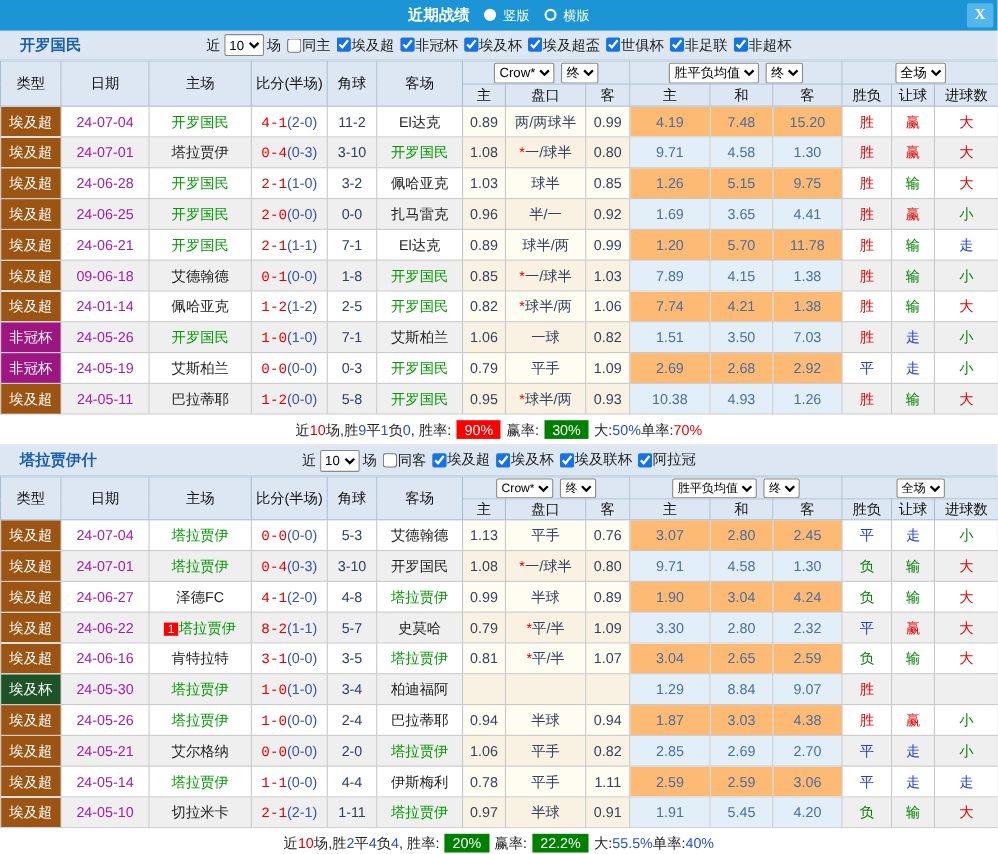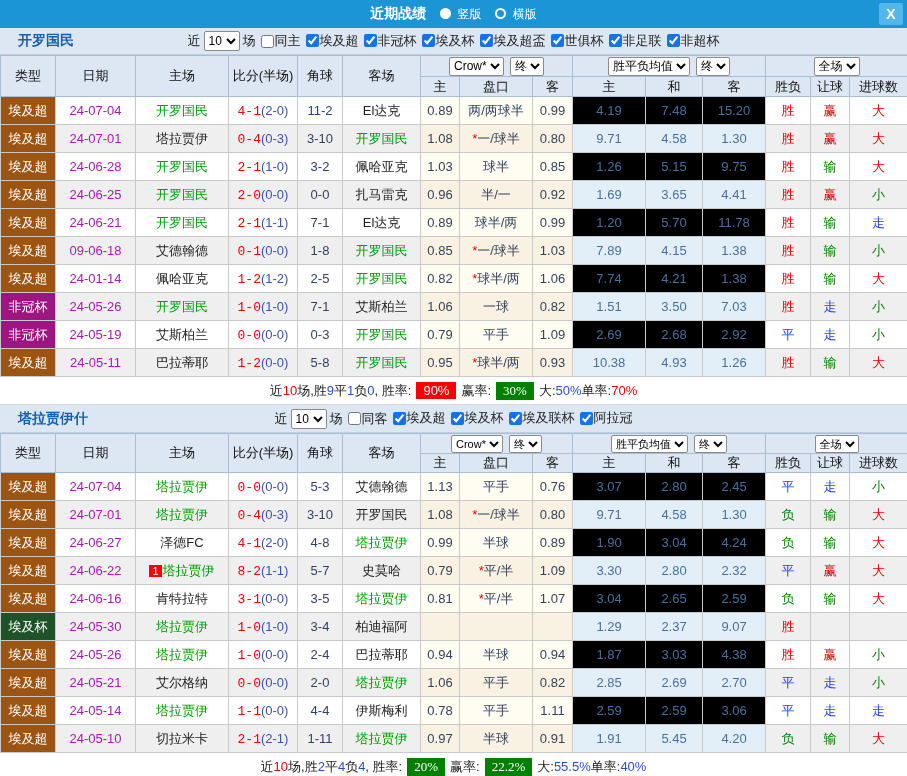--- a/index.html
+++ b/index.html
@@ -1,21 +1,21 @@
 <!DOCTYPE html>
 <html><head>
 <meta charset="utf-8">
 <style>
   * { margin:0; padding:0; box-sizing:border-box; }
   html,body { width:907px; height:776px; overflow:hidden; }
   body { font-family:"Liberation Sans","DejaVu Sans",sans-serif; font-size:13px; background:#fff; color:#222; }
   #app { width:907px; height:776px; overflow:hidden; }
 
   
-  .titlebar { height:28px; background:#1b95d6; position:relative; display:flex; align-items:center; justify-content:center; color:#fff; }
+  .titlebar { height:28px; background:#1b95d6; position:relative; display:flex; align-items:center; justify-content:center; color:#fff;font-family:Liberation Serif, serif; }
   .title { font-weight:bold; font-size:14px; }
   .radio { display:inline-block; width:11px; height:11px; border:2px solid #fff; border-radius:50%; margin:0 3px 0 10px; vertical-align:-1px; background:transparent; cursor:pointer; }
   .radio.sel { background:#fff; }
   .rlabel { font-size:12px; cursor:pointer; }
   .close-btn { position:absolute; right:4px; top:3px; width:24px; height:22px; background:#53b7ec; color:#fff; font-weight:bold; font-size:14px; text-align:center; line-height:22px; border-radius:2px; cursor:pointer; }
 
   
   .filter-row { background:#dce7f3; display:flex; align-items:center; justify-content:center; position:relative; border-bottom:1px solid #bfd0e0; }
   .fr1 { height:27px; }
   .fr2 { height:28px; }
@@ -33,21 +33,21 @@
   table.stats.compact .h1 th { height:20px; }
   table.stats.compact .h2 th { height:16px; }
   th.grp select, .count-select { border:1px solid #8a8a8a; background:#fff; border-radius:2px; }
   th.grp select { height:19px; font-size:12px; margin:0 3px; }
   table.stats.compact th.grp select { height:18px; font-size:11px; }
   table.stats td { border:1px solid #c9c9c9; text-align:center; height:28px; font-size:13px; overflow:hidden; white-space:nowrap; padding:0 1px; }
   tbody tr:nth-child(even) td.c-plain { background:#efefef; }
   td.c-plain { background:#fff; }
   td.c-odds { background:#fffcf2; color:#33435e; }
   tbody tr:nth-child(even) td.c-odds { background:#f9f1e2; }
-  td.c-wdl { background:#000000; color:#4a6f9f; }
+  td.c-wdl { background:#fdba74; color:#4a6f9f; }
   tbody tr:nth-child(even) td.c-wdl { background:#e2eff9; }
   td.c-type { color:#fff; }
   .lg-super { background:#9c5413 !important; }
   .lg-purple { background:#9c1580 !important; }
   .lg-green { background:#1d5326 !important; }
   .c-date { color:#a21caf; }
   .ft { color:#e80000;font-family:Liberation Mono, monospace; }
   .ht { color:#3853ae; }
   .c-corner { color:#2f4168; }
   .team-green { color:#009900; }
@@ -56,21 +56,21 @@
   .t-r { color:#e60000; }
   .t-g { color:#008000; }
   .t-b { color:#1f3edb; }
 
   
   .summary { height:28px; display:flex; align-items:center; justify-content:center; background:#fff; font-size:13px; border-bottom:1px solid #d7d7d7; }
   .s-k { color:#222; }
   .s-r { color:#e60000; }
   .s-b { color:#2750c8; }
   .s-badge-red { background:#ff0000; color:#fff; padding:1px 7px; margin:0 5px; }
-  .s-badge-green { background:#008000; color:#fff; padding:1px 7px; margin:0 5px;font-family:Liberation Serif, serif; }
+  .s-badge-green { background:#008000; color:#fff; padding:1px 7px; margin:0 5px; }
 </style>
 </head>
 <body>
 
 <div id="app">
 
   <div class="titlebar">
     <div class="title-group">
       <span class="title">近期战绩</span>
       <span class="radio sel"></span>
@@ -521,21 +521,21 @@
           <td class="c-type lg-green">埃及杯</td>
           <td class="c-plain c-date">24-05-30</td>
           <td class="c-plain"><span class="team-green">塔拉贾伊</span></td>
           <td class="c-plain"><span class="ft">1-0</span><span class="ht">(1-0)</span></td>
           <td class="c-plain c-corner">3-4</td>
           <td class="c-plain"><span class="">柏迪福阿</span></td>
           <td class="c-odds"></td>
           <td class="c-odds"></td>
           <td class="c-odds"></td>
           <td class="c-wdl">1.29</td>
-          <td class="c-wdl">2.37</td>
+          <td class="c-wdl">8.84</td>
           <td class="c-wdl">9.07</td>
           <td class="c-plain"><span class="t-r">胜</span></td>
           <td class="c-plain"></td>
           <td class="c-plain"></td>
         </tr>
         <tr>
           <td class="c-type lg-super">埃及超</td>
           <td class="c-plain c-date">24-05-26</td>
           <td class="c-plain"><span class="team-green">塔拉贾伊</span></td>
           <td class="c-plain"><span class="ft">1-0</span><span class="ht">(0-0)</span></td>

